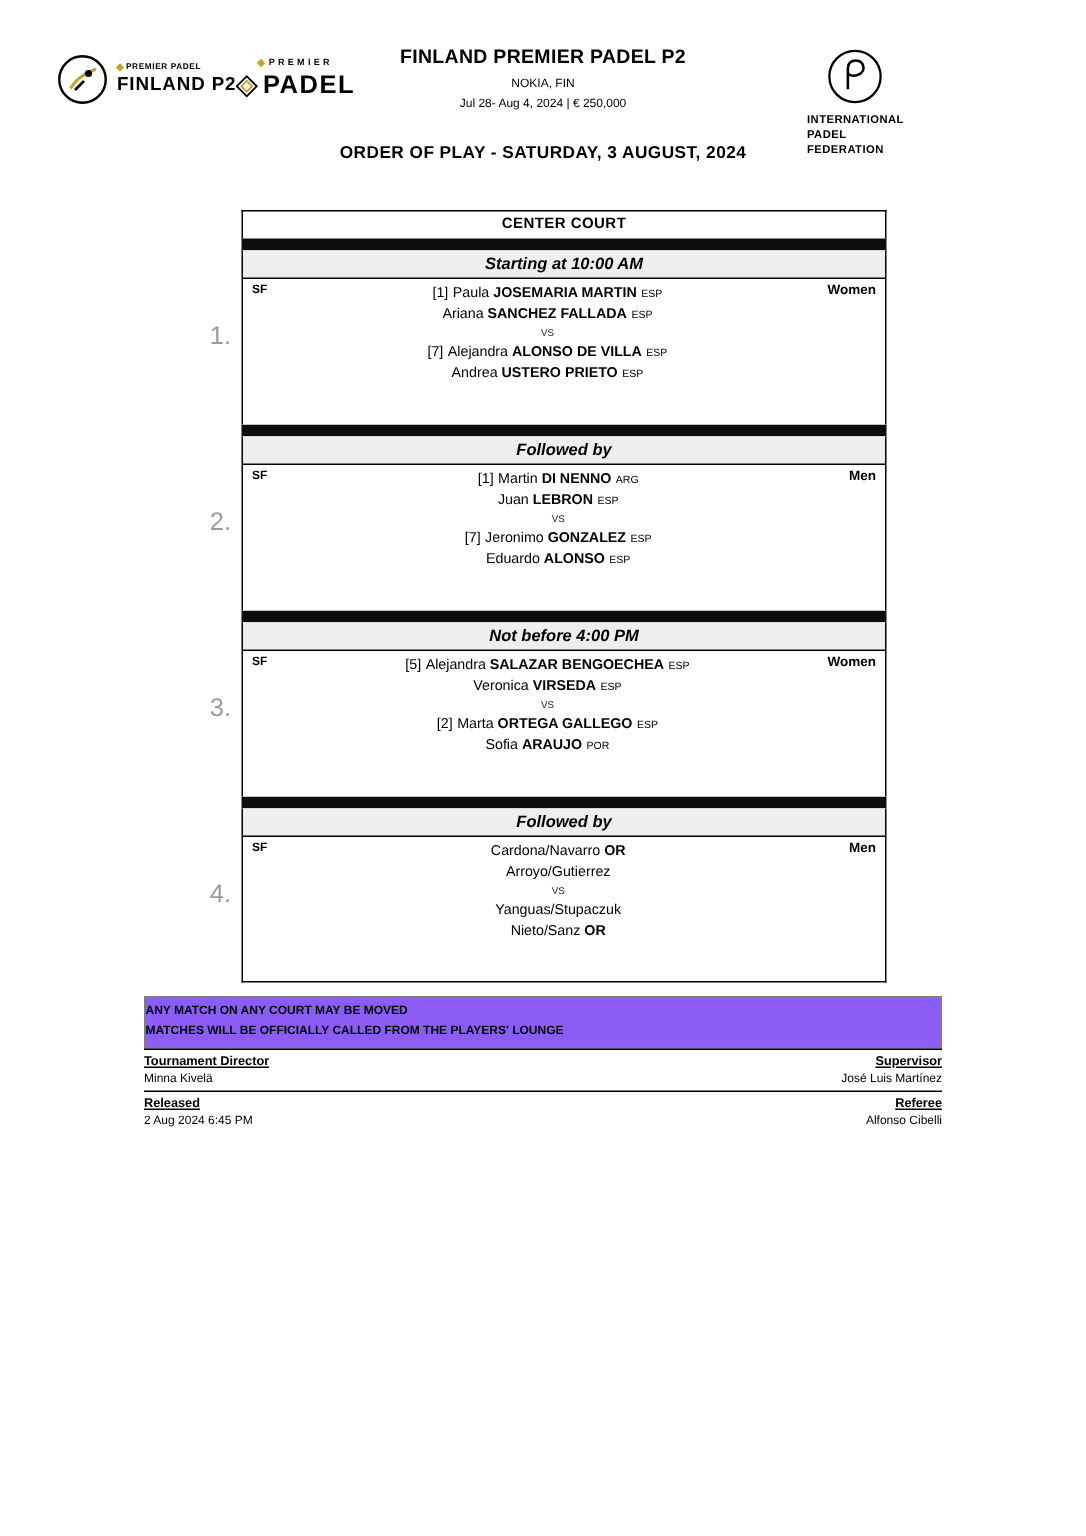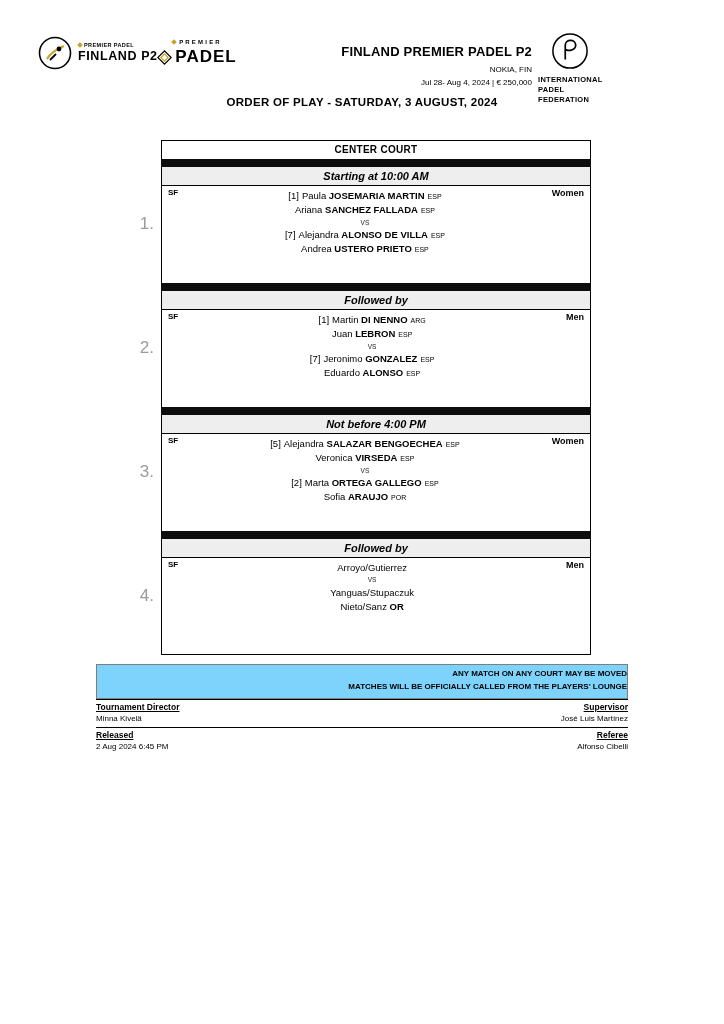--- a/index.html
+++ b/index.html
@@ -12,21 +12,21 @@
   .fp2-text { line-height:1.1; }
   .fp2-top { font-size:5.5px; font-weight:bold; letter-spacing:.4px; display:flex; align-items:center; gap:2px; }
   .mini-diamond { width:4px; height:4px; background:#c9a227; transform:rotate(45deg); display:inline-block; }
   .fp2-main { font-size:12.5px; font-weight:bold; letter-spacing:.6px; margin-top:2px; }
 
   .logo-premier { position:absolute; left:148px; top:39px; width:98px; text-align:center; }
   .premier-top { font-size:6px; font-weight:bold; letter-spacing:2.2px; display:flex; justify-content:center; align-items:center; gap:3px; }
   .premier-main { display:flex; align-items:center; justify-content:center; gap:3px; margin-top:2px; }
   .premier-main .word { font-size:17px; font-weight:800; letter-spacing:1px; }
 
-  .title-block { position:absolute; left:50%; top:44px; transform:translateX(-50%); text-align:right; width:340px; }
+  .title-block { position:absolute; left:50%; top:30px; transform:translateX(-50%); text-align:center; width:340px; }
   .event-title { font-size:13px; font-weight:bold; letter-spacing:.2px; }
   .event-loc { font-size:8px; margin-top:6px; }
   .event-dates { font-size:8px; margin-top:4px; }
 
   .logo-fip { position:absolute; left:538px; top:32px; display:flex; align-items:center; gap:5px;flex-direction:column; }
   .fip-text { font-size:7.5px; font-weight:bold; letter-spacing:.3px; line-height:1.35; }
 
   .order-title { position:absolute; left:0; right:0; top:96px; text-align:center; font-size:11.5px; font-weight:bold; letter-spacing:.3px; }
 
   
@@ -46,22 +46,22 @@
   .pl .seed { margin-right:3px; }
   .pl .last { font-weight:bold; }
   .pl .country { font-size:7px; margin-left:3px; }
   .pl span:empty { display:none; }
   .vs { font-size:6.5px; line-height:1.3; margin:1px 0; color:#222; }
   .cat-row { text-align:right; font-size:9px; font-weight:bold; }
   .match-num { position:absolute; left:-36px; top:50%; transform:translateY(-55%); width:28px;
                text-align:right; font-size:17px; color:#9b9b9b; }
 
   
-  .notice { position:absolute; left:96px; top:664px; width:532px; background:#7dd3fc; border:1px solid #7e7e7e;
-            text-align:right; font-size:8px; font-weight:bold; padding:3px 0 4px; line-height:1.6; }
+  .notice { position:absolute; left:96px; top:664px; width:532px; background:#8b5cf6; border:1px solid #7e7e7e;
+            text-align:left; font-size:8px; font-weight:bold; padding:3px 0 4px; line-height:1.6; }
 
   .footer { position:absolute; left:96px; top:699px; width:532px; }
   .f-block { border-top:1.5px solid #000; padding-top:2px; margin-bottom:4px; }
   .f-row { display:flex; justify-content:space-between;align-items:center; }
   .f-label { font-weight:bold; font-size:8.5px; text-decoration:underline; }
   .f-val { font-size:8px; margin-top:2px; }
 </style>
 </head>
 <body>
 
@@ -171,20 +171,21 @@
       </div>
     </div>
     <div class="black-bar"></div>
 
     <div class="match last">
       <div class="match-num">4.</div>
       <div class="match-header">Followed by</div>
       <div class="match-rest">
         <div class="sf-row">SF</div>
         <div class="players">
+          <div class="pl"><span class="first">Cardona/Navarro</span> <span class="last">OR</span></div>
           <div class="pl"><span class="first">Arroyo/Gutierrez</span> </div>
           <div class="vs">VS</div>
           <div class="pl"><span class="first">Yanguas/Stupaczuk</span> </div>
           <div class="pl"><span class="first">Nieto/Sanz</span> <span class="last">OR</span></div>
         </div>
         <div class="cat-row">Men</div>
       </div>
     </div>
   </div>
 

